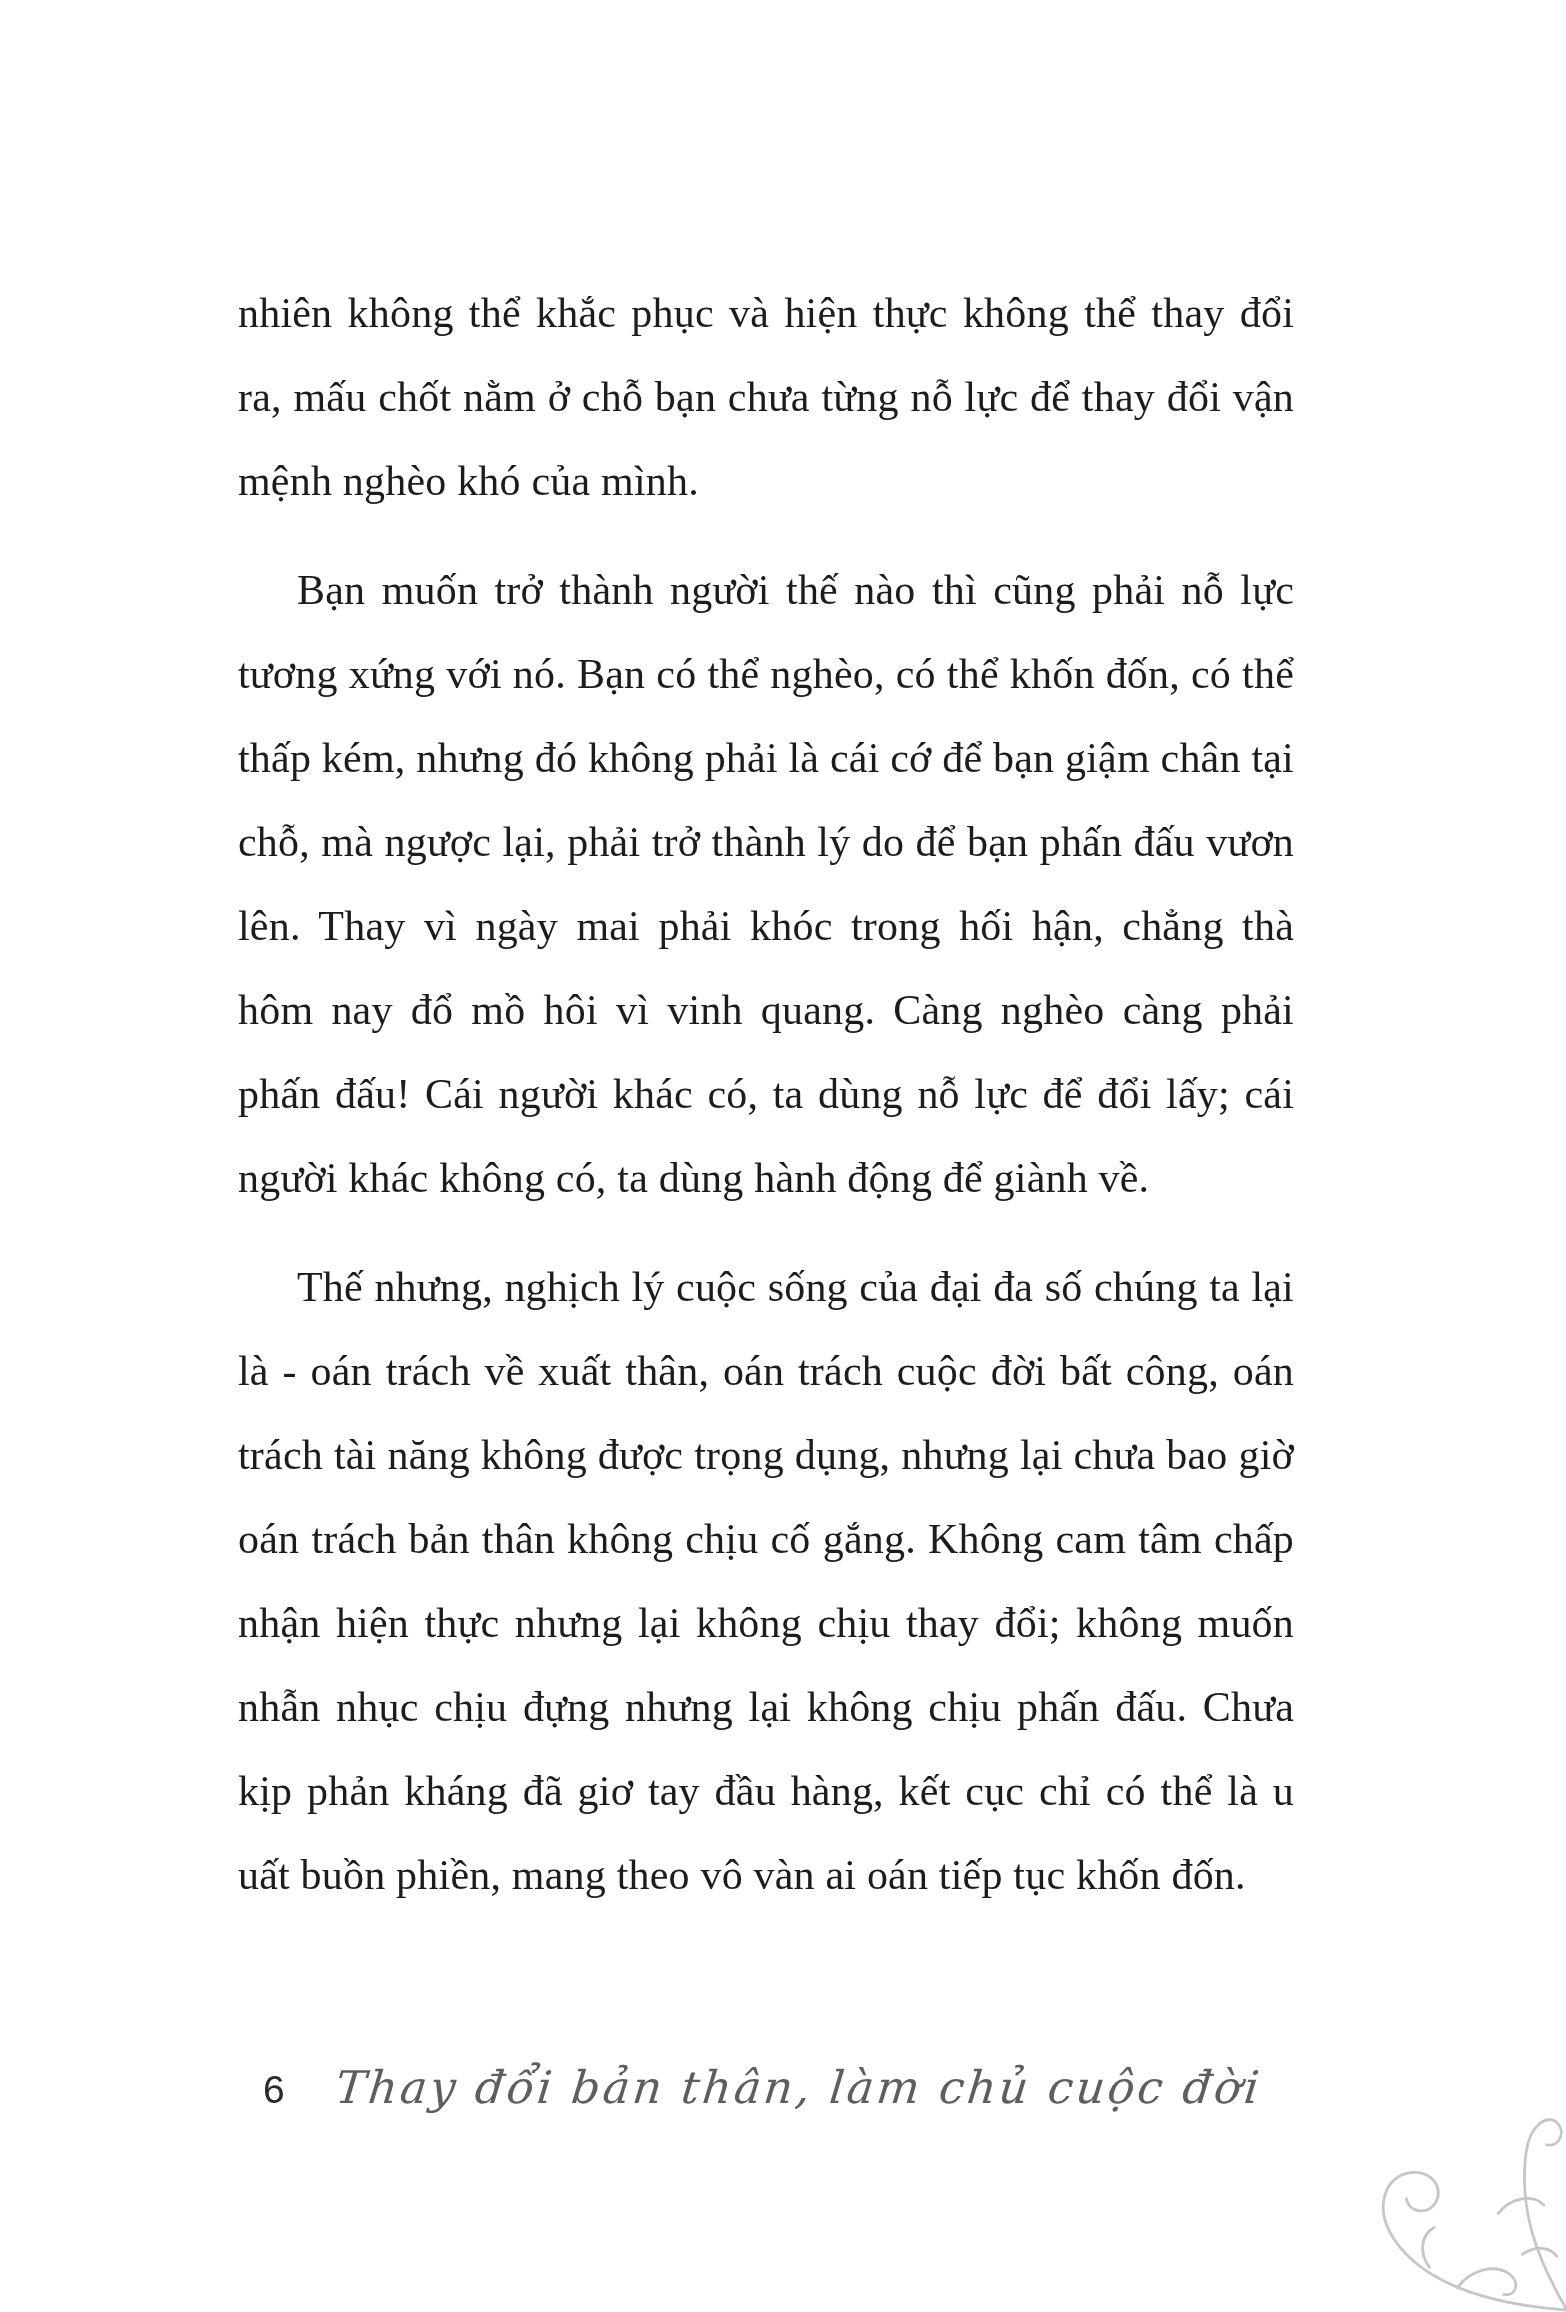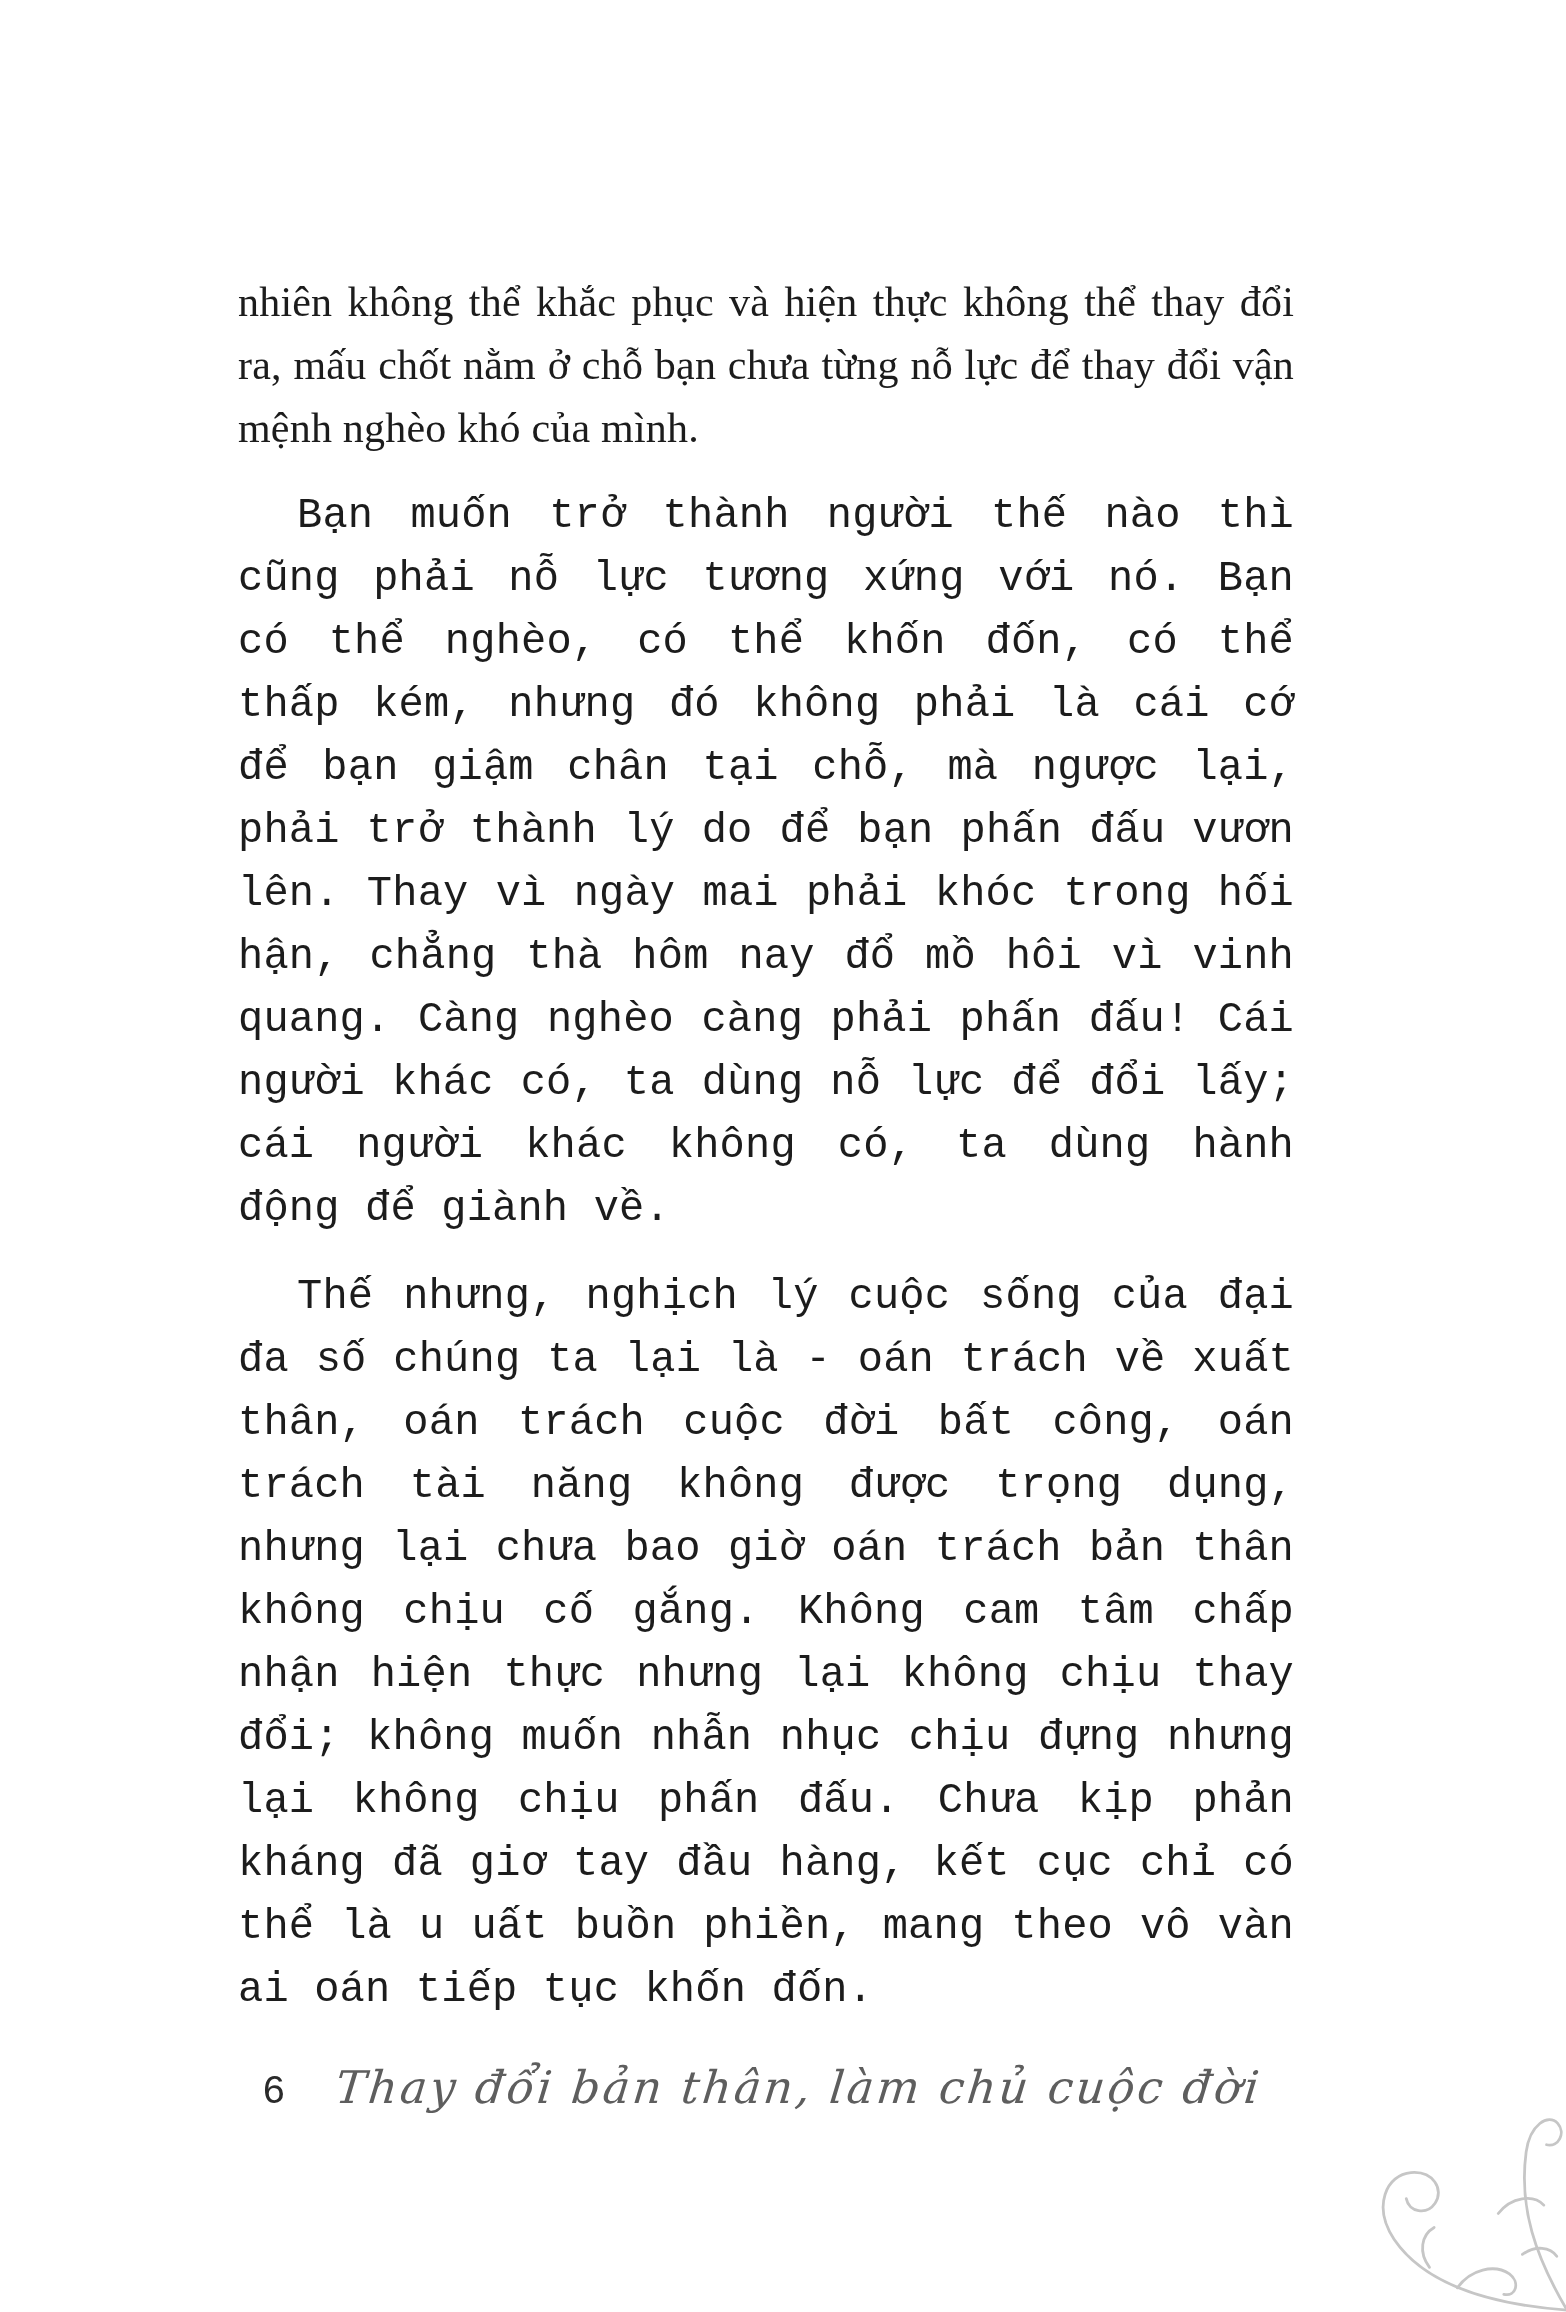--- a/index.html
+++ b/index.html
@@ -19,31 +19,30 @@
     inset: 0;
     background: #ffffff;
   }
   .content {
     position: absolute;
     left: 238px;
     top: 271px;
     width: 1056px;
     color: #1c1c1c;
     font-size: 42px;
-    line-height: 63px;
+    line-height: 84px;
     text-align: justify;
     letter-spacing: 0.2px;
   }
   .content p {
     margin: 0 0 25px 0;
     padding: 0;
   }
   .content p.indent {
     text-indent: 59px;
-    font-family: Liberation Mono, monospace;
   }
   .footer {
     position: absolute;
     left: 263px;
     top: 2061px;
     display: flex;
     align-items: baseline;
     gap: 48px;
   }
   .page-number {

